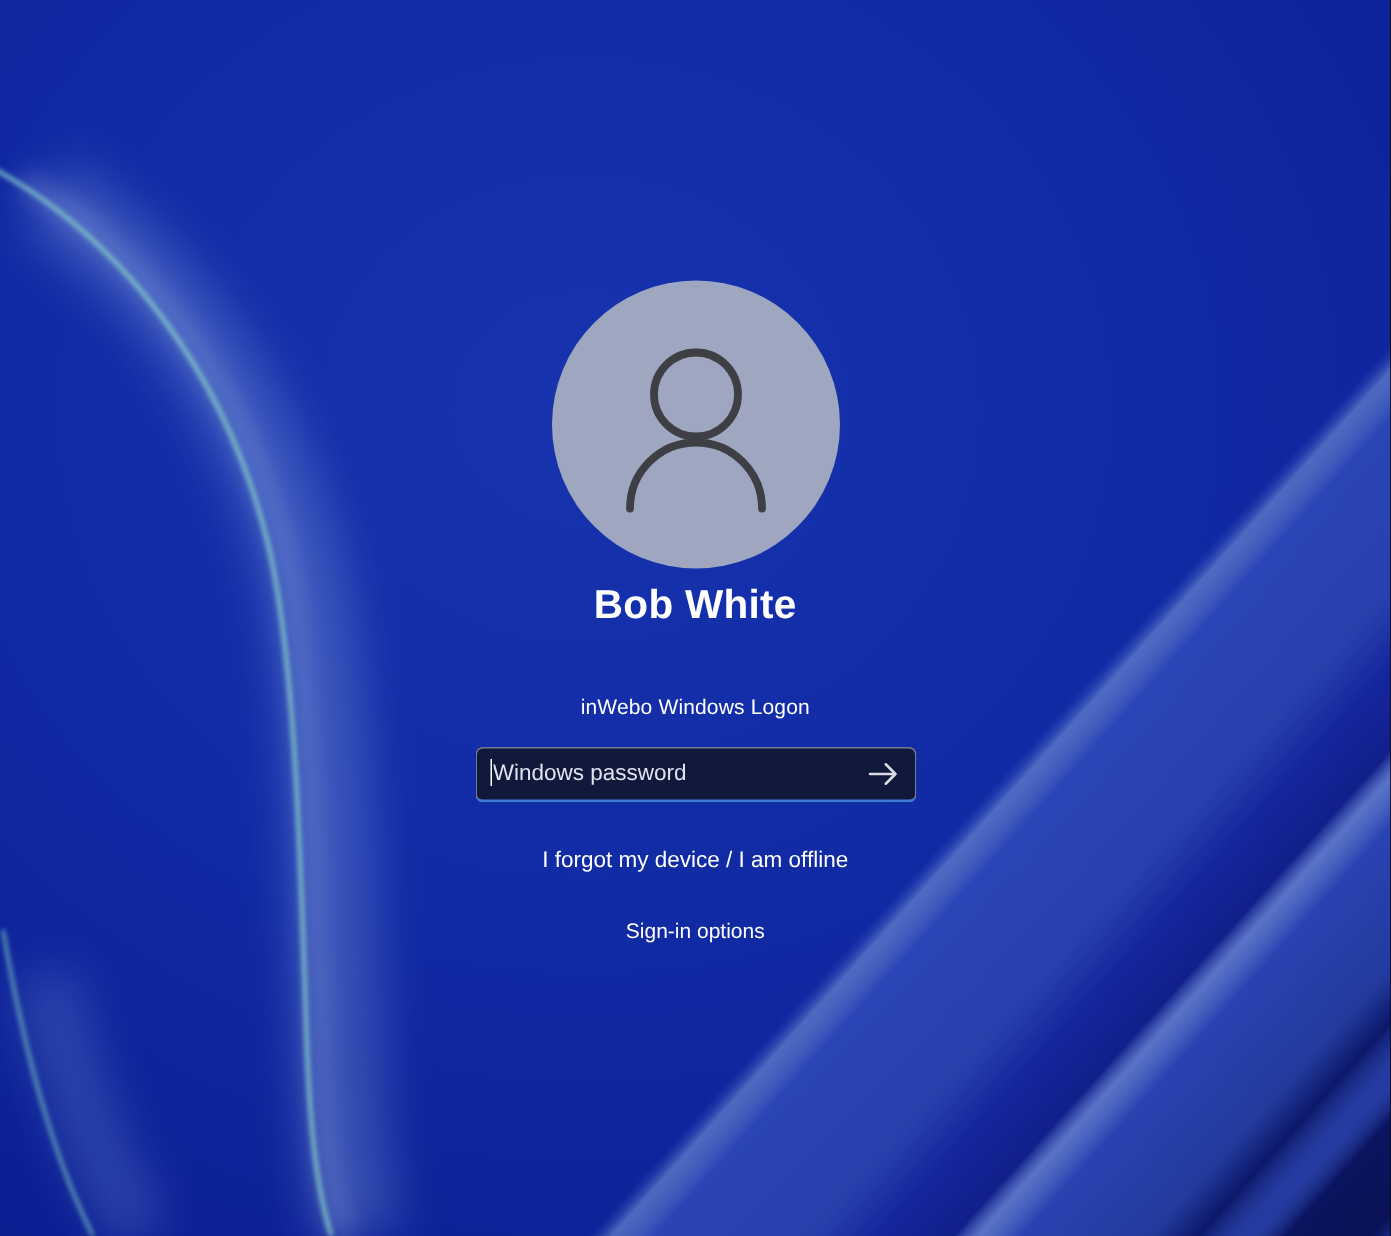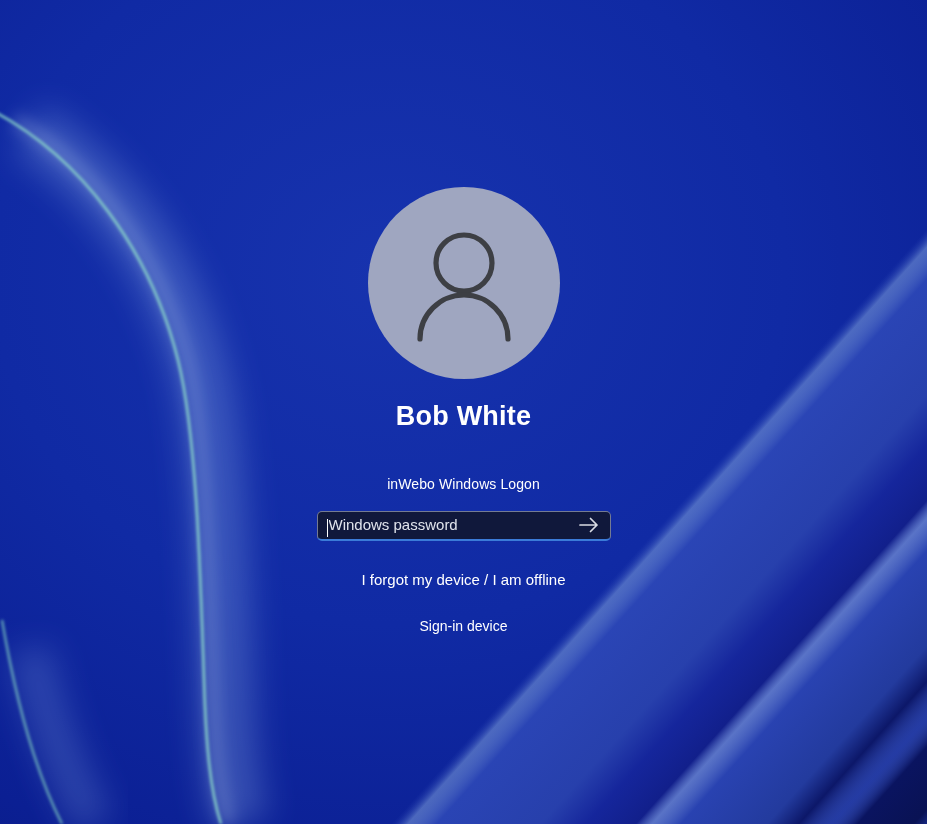--- a/index.html
+++ b/index.html
@@ -12,29 +12,29 @@
   .login-panel{
     position:absolute;inset:0;display:flex;flex-direction:column;align-items:center;
     z-index:2;
   }
   .avatar{
     width:192px;height:192px;border-radius:50%;margin-top:187px;
     background:#9fa6c0;display:flex;align-items:center;justify-content:center;
   }
   .avatar svg{width:192px;height:192px;}
   .user-name{
-    margin-top:22px;font-size:27px;line-height:31px;font-weight:600;color:#ffffff;
+    margin-top:9px;font-size:27px;line-height:31px;font-weight:600;color:#ffffff;
     letter-spacing:.2px;text-align:center;
   }
   .provider{
     margin-top:44px;font-size:14px;line-height:17px;font-weight:400;color:#ffffff;
     text-align:center;letter-spacing:.1px;
   }
   .password-wrap{
-    margin-top:18px;position:relative;width:294px;height:30px;
+    margin-top:18px;position:relative;width:294px;height:37px;
   }
   .password-input{
     width:100%;height:100%;box-sizing:border-box;
     background:rgba(17,22,48,0.90);
     border:1px solid rgba(200,205,218,0.55);
     border-bottom:2px solid #3b7bd8;
     border-radius:5px;
     color:#ffffff;font-size:15px;font-family:"Liberation Sans",sans-serif;
     padding:0 44px 2px 11px;outline:none;caret-color:#fff;
   }
@@ -127,16 +127,16 @@
       <div class="caret"></div>
       <button class="submit-btn" type="button">
         <svg width="22" height="16" viewBox="0 0 22 16" aria-hidden="true">
           <path d="M2 8 H 19 M12.5 1.5 L 19 8 L 12.5 14.5" fill="none" stroke="#d9dce4" stroke-width="1.7" stroke-linecap="round" stroke-linejoin="round"></path>
         </svg>
       </button>
     </div>
 
     <a class="link forgot-link">I forgot my device / I am offline</a>
 
-    <a class="link signin-link">Sign-in device</a>
+    <a class="link signin-link">Sign-in options</a>
 
   </div>
 </div>
 
 </body></html>

